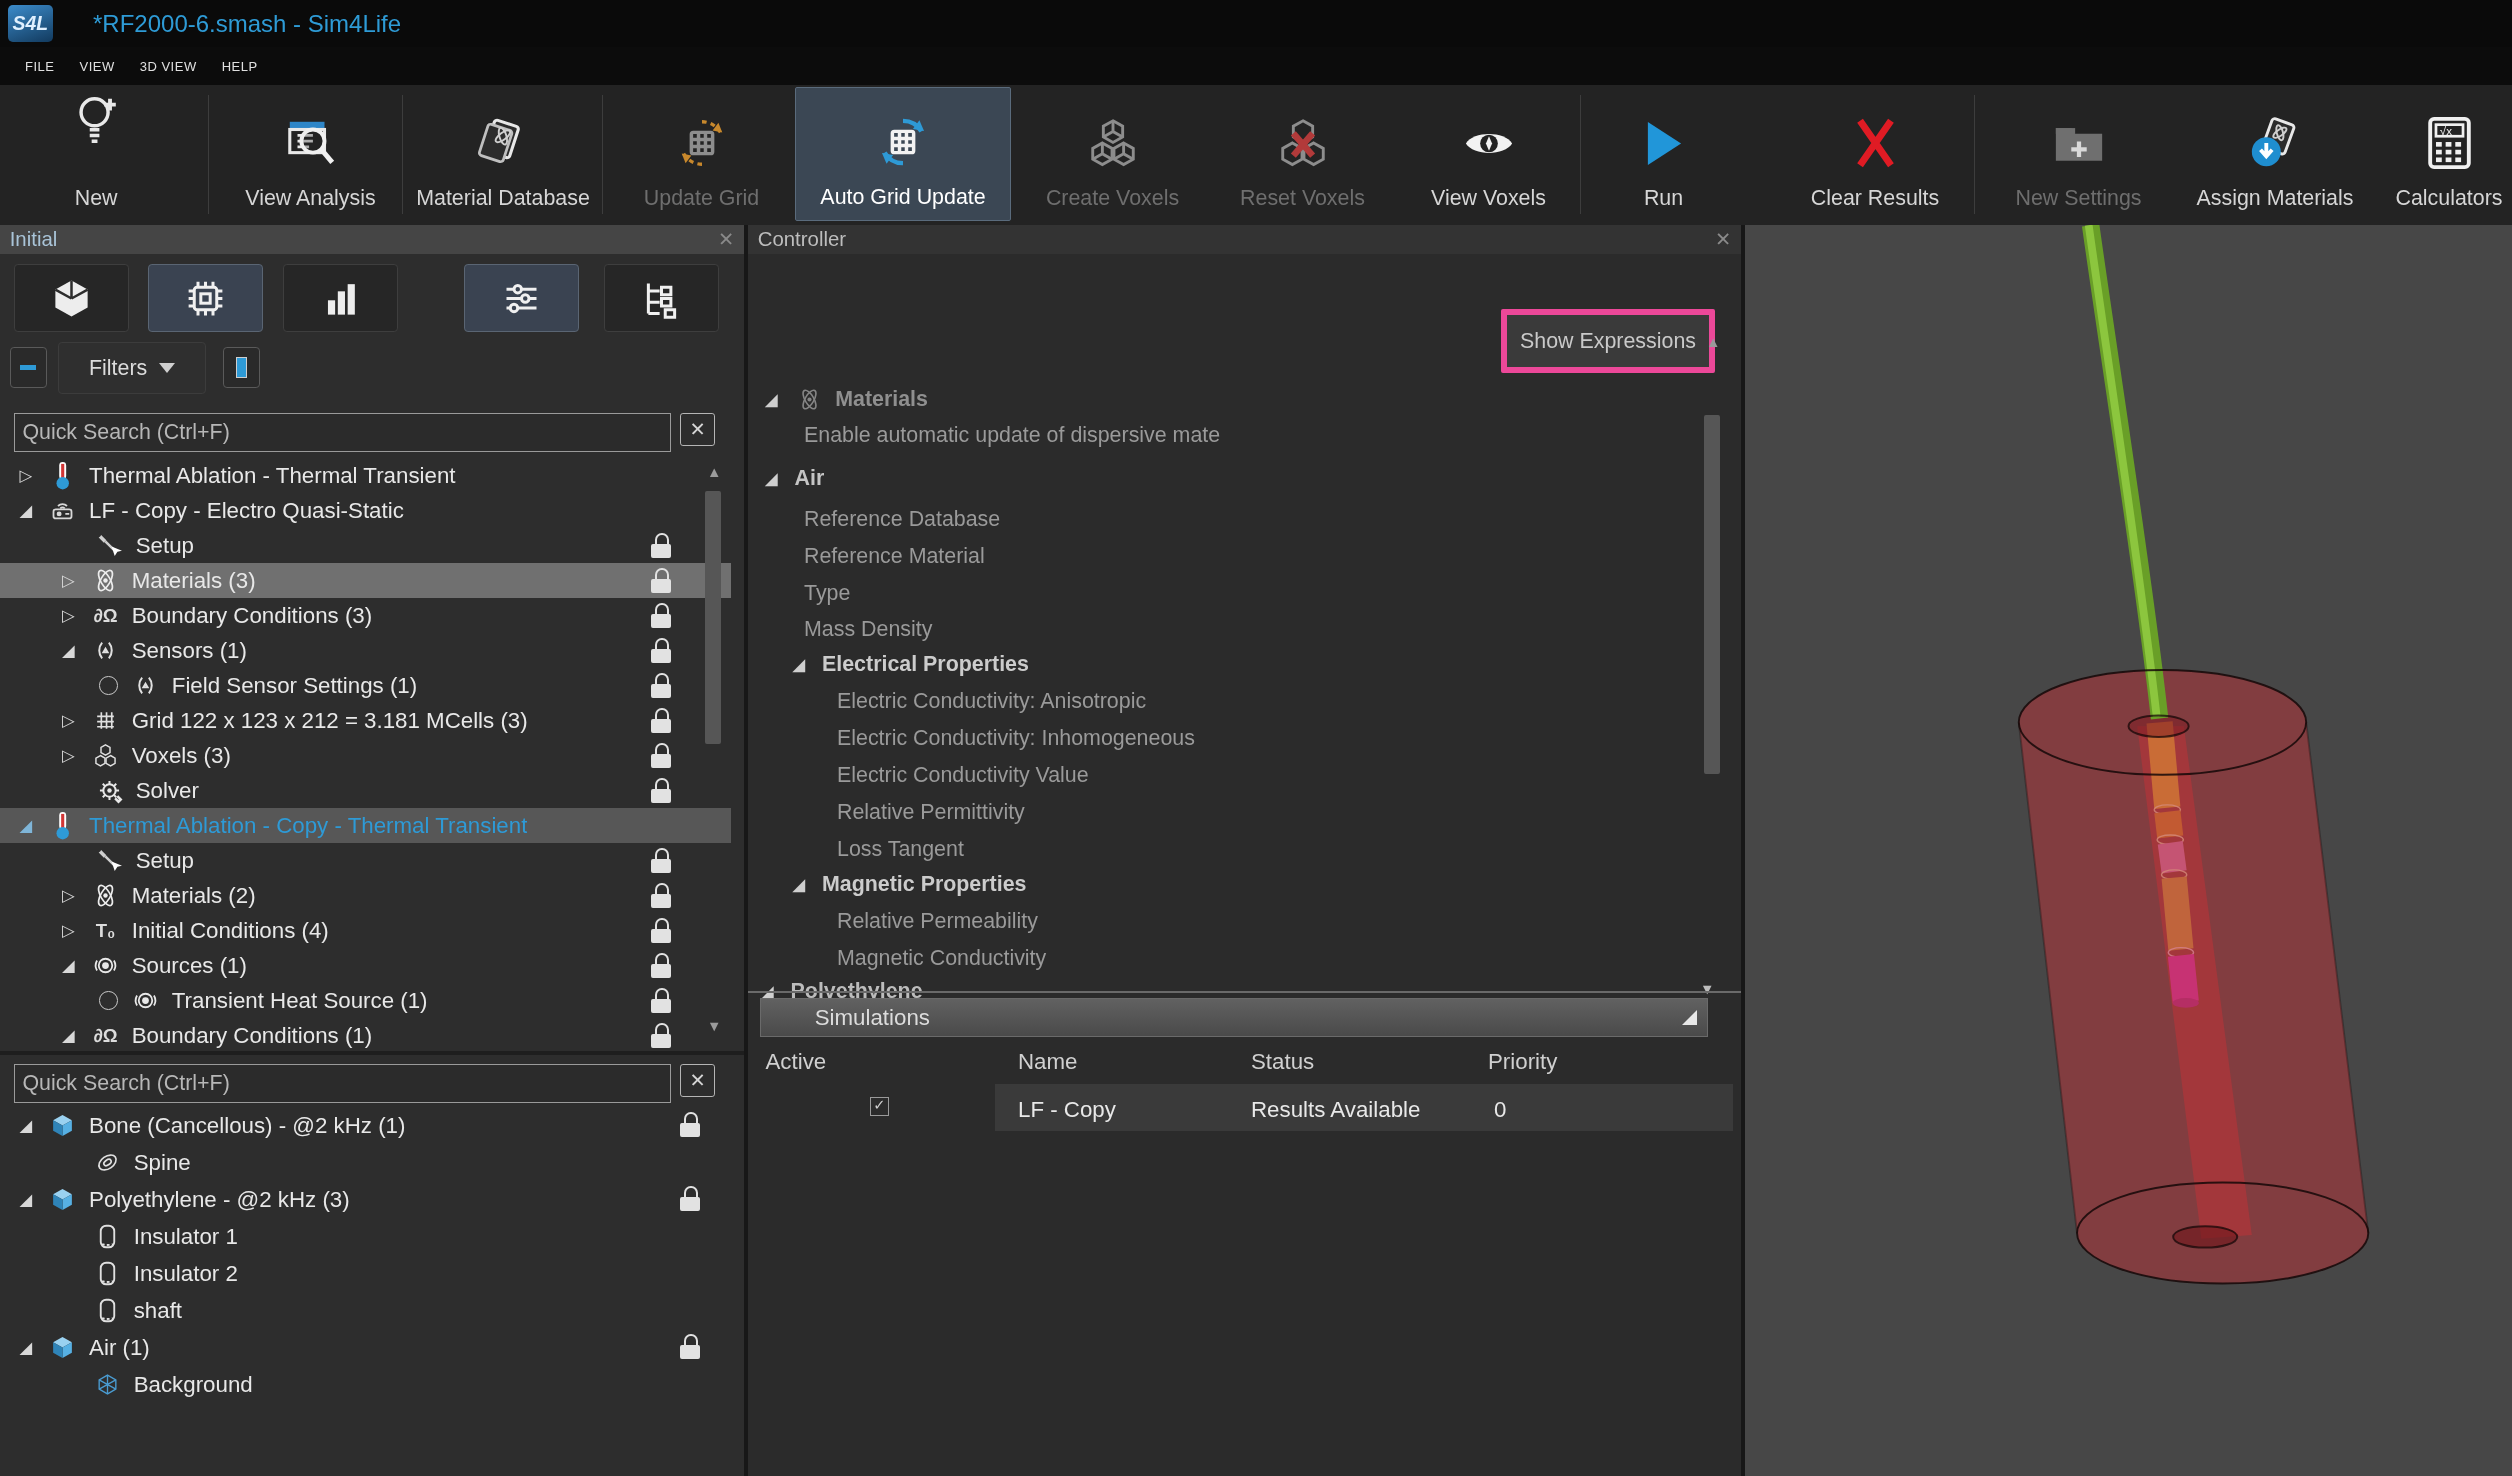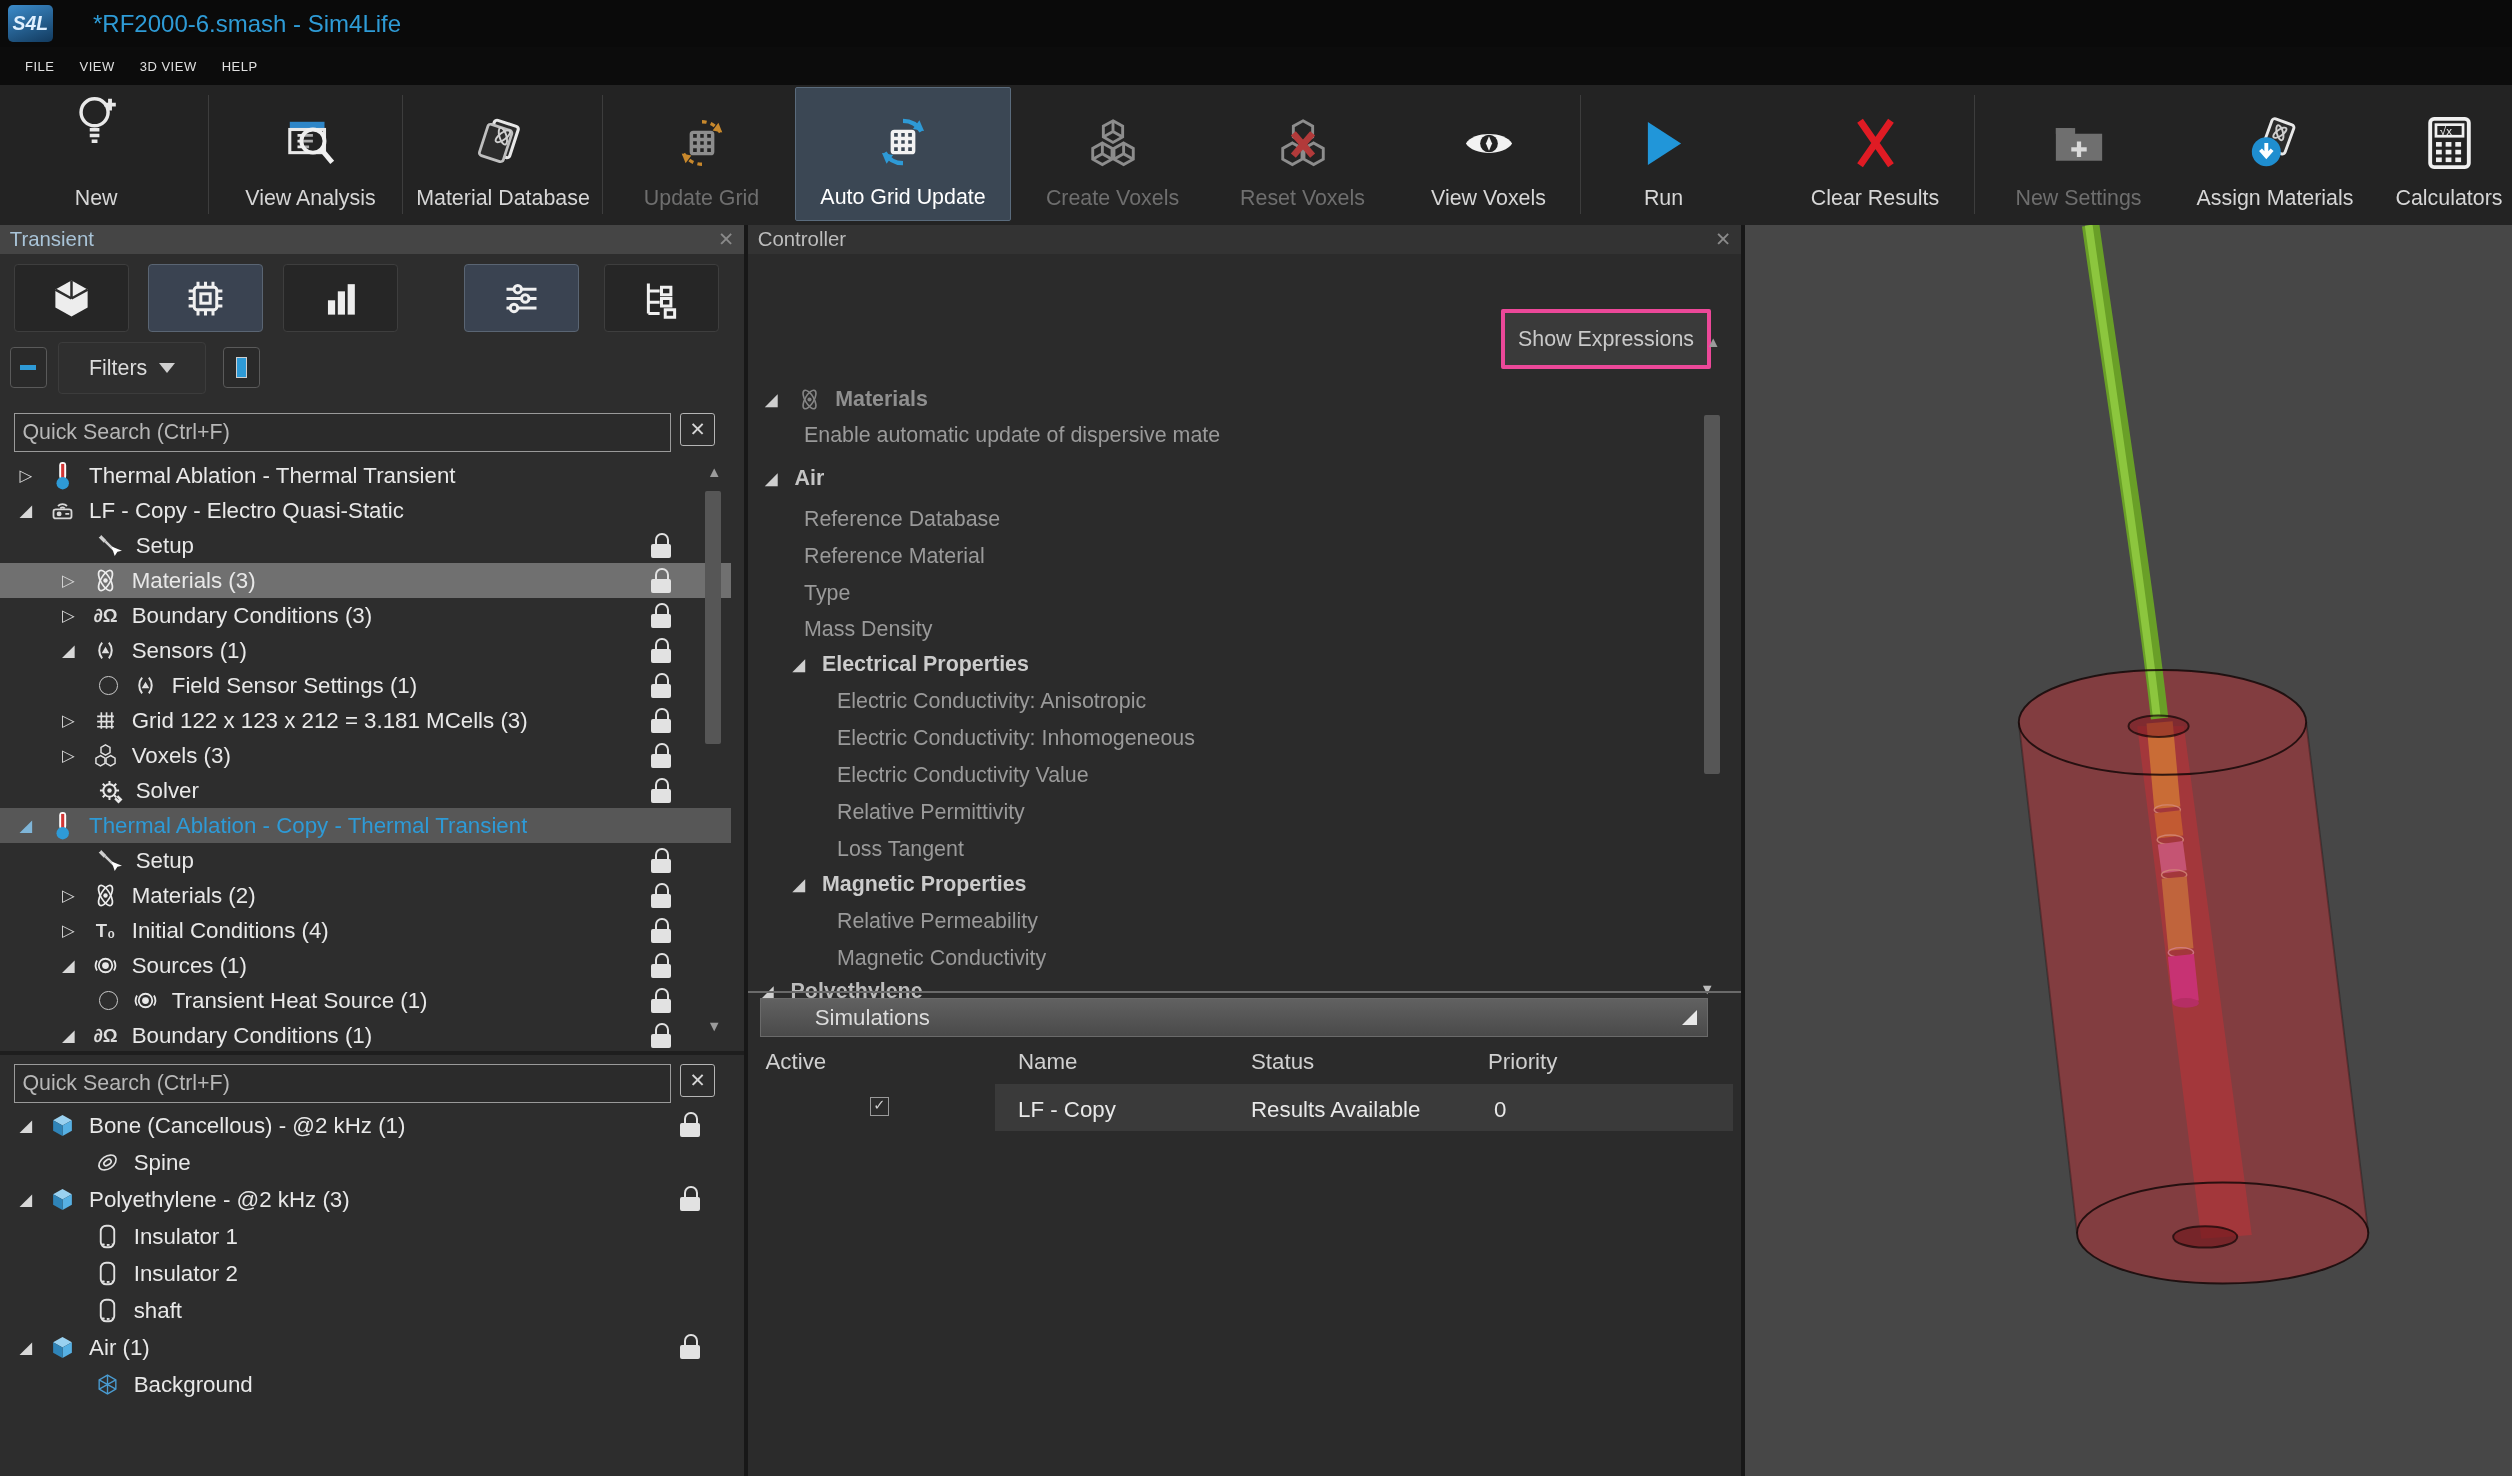--- a/index.html
+++ b/index.html
@@ -69,21 +69,21 @@
   .lock{position:relative;width:20.4px;height:25px;display:inline-block;}
   .lock::before{content:"";position:absolute;top:0;left:3.9px;width:10.7px;height:10.7px;border:2.9px solid #e2e2e2;border-bottom:none;border-radius:6.8px 6.8px 0 0;}
   .lock::after{content:"";position:absolute;bottom:0;left:0;width:20.4px;height:13.6px;background:#e2e2e2;border-radius:1.9px;}
   .sel-grey{background:#707070;}
   .sel-dark{background:#575757;}
   .blue-text{color:#2e9ad6;}
   .scroll-arrow{position:absolute;color:#9a9a9a;font-size:14.6px;}
   .sthumb{position:absolute;background:#565656;border-radius:1.9px;}
 
   
-  .btn{background:#3a3a3a;border:4px solid #ec4899;border-radius:1.9px;color:#c9c9c9;font-size:21.4px;display:flex;align-items:center;justify-content:center;}
+  .btn{background:#3a3a3a;border:6px solid #ec4899;border-radius:1.9px;color:#c9c9c9;font-size:21.4px;display:flex;align-items:center;justify-content:center;}
   .grp{position:absolute;display:flex;align-items:center;font-weight:bold;font-size:21.4px;color:#b9b9b9;}
   .grp .expd{width:29px;font-size:15.5px;color:#cfcfcf;}
   .prop-label{position:absolute;font-size:21.4px;color:#9a9a9a;white-space:nowrap;}
   .prop-value{position:absolute;left:1246px;font-size:21.4px;color:#9f9f9f;}
   .unitbox{position:absolute;left:1541px;width:152px;height:35px;background:#4e4e4e;color:#969696;font-size:21.4px;display:flex;align-items:center;padding-left:9.7px;box-sizing:border-box;}
   .cbox{position:absolute;left:1246px;width:23px;height:23px;border:1.9px solid #8f8f8f;background:transparent;box-sizing:border-box;}
   .dim-bold{color:#8f8f8f;}
 
   
   #sim-header{position:absolute;left:11.7px;top:773px;width:948px;height:39px;
@@ -310,21 +310,21 @@
               <rect x="16" y="22" width="3" height="2.4"></rect>
             </g>
           </svg>
       </div>
       <div class="lbl">Calculators</div>
     </div>
   </div>
 
   <div class="abs" id="explorer">
     <div class="pane-hd">
-      <span>Transient</span>
+      <span>Initial</span>
       <span class="hd-x"></span>
     </div>
 
     <div class="xtab" style="left:13.6px;">
       <svg width="43" height="43" viewBox="0 0 24 24">
           <path d="M12 2l9 5v10l-9 5-9-5V7z" fill="#ededed"></path>
           <path d="M12 2v10M12 12l9-5M12 12L3 7" stroke="#2d2d2d" stroke-width="1.4"></path>
         </svg>
     </div>
     <div class="xtab sel" style="left:148px;">

